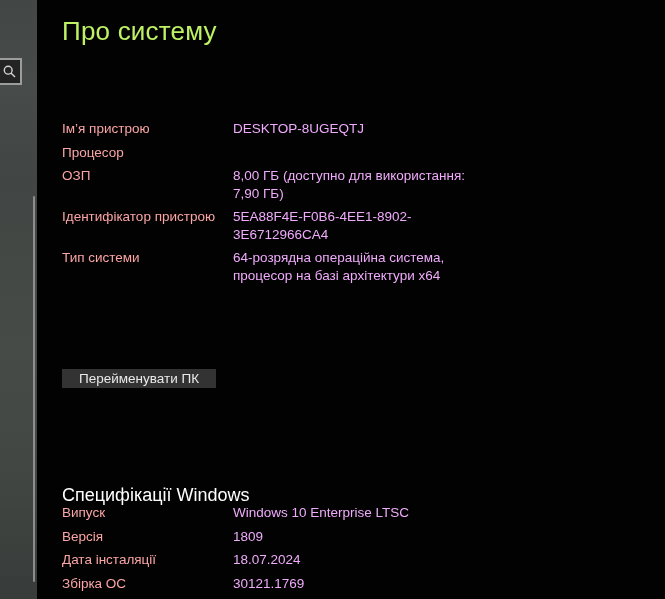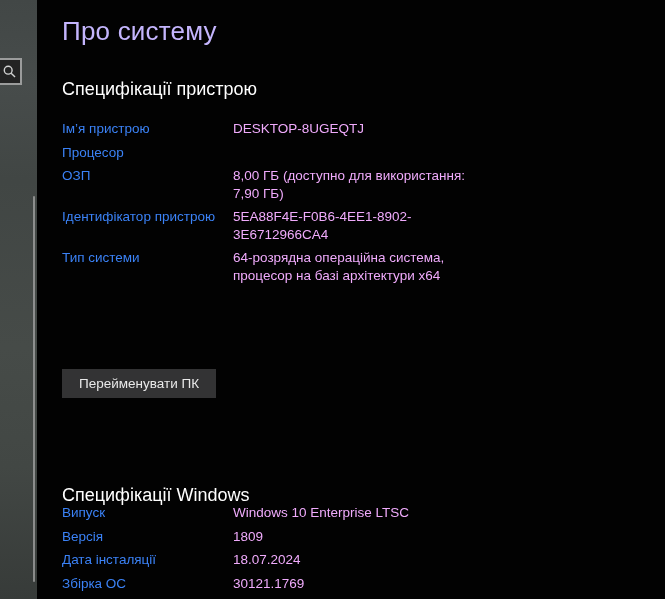--- a/index.html
+++ b/index.html
@@ -34,51 +34,51 @@
   .side-scrollbar {
     position:absolute; left:33px; top:196px;
     width:2px; height:386px;
     background:rgba(165,165,165,0.75);
     border-radius:1px;
   }
 
   
   .page-title {
     position:absolute; left:62px; top:16px;
-    font-size:26px; font-weight:300; color:#c4b5fd;
+    font-size:26px; font-weight:300; color:#bef264;
     letter-spacing:0.2px;
   }
   .section-header {
     position:absolute; left:62px;
     font-size:18px; font-weight:400; color:#ffffff;
   }
   .device-header { top:79px; }
   .win-header   { top:485px; }
 
   .rows { position:absolute; left:62px; width:440px; }
   .device-rows { top:120px; }
   .win-rows    { top:504px; }
 
   .spec-row {
     display:flex;
     font-size:13.5px; line-height:17.5px;
     margin-bottom:6px;
   }
   .spec-label {
     width:171px; flex-shrink:0;
-    color:#3b82f6;
+    color:#fca5a5;
   }
   .spec-value {
     width:258px;
     color:#f0abfc;
   }
 
   .rename-btn {
     position:absolute; left:62px; top:369px;
-    height:29px; padding:0 17px;
+    height:19px; padding:0 17px;
     background:#333334; color:#e9e9e9;
     border:none;
     font-family:"Liberation Sans", sans-serif;
     font-size:13.5px;
     cursor:pointer;
   }
 </style>
 </head>
 <body>
 
@@ -91,21 +91,20 @@
           <circle cx="5.2" cy="5.2" r="3.9" fill="none" stroke="#d2d3d3" stroke-width="1.4"></circle>
           <line x1="8.2" y1="8.2" x2="12" y2="12" stroke="#d2d3d3" stroke-width="1.4"></line>
         </svg>
       </span>
     </div>
     <div class="side-scrollbar"></div>
   </div>
 
   <h1 class="page-title">Про систему</h1>
 
-  <h2 class="section-header device-header">Специфікації пристрою</h2>
 
   <div class="rows device-rows">
     <div class="spec-row">
       <div class="spec-label">Ім’я пристрою</div>
       <div class="spec-value">DESKTOP-8UGEQTJ</div>
     </div>
     <div class="spec-row">
       <div class="spec-label">Процесор</div>
     </div>
     <div class="spec-row">

